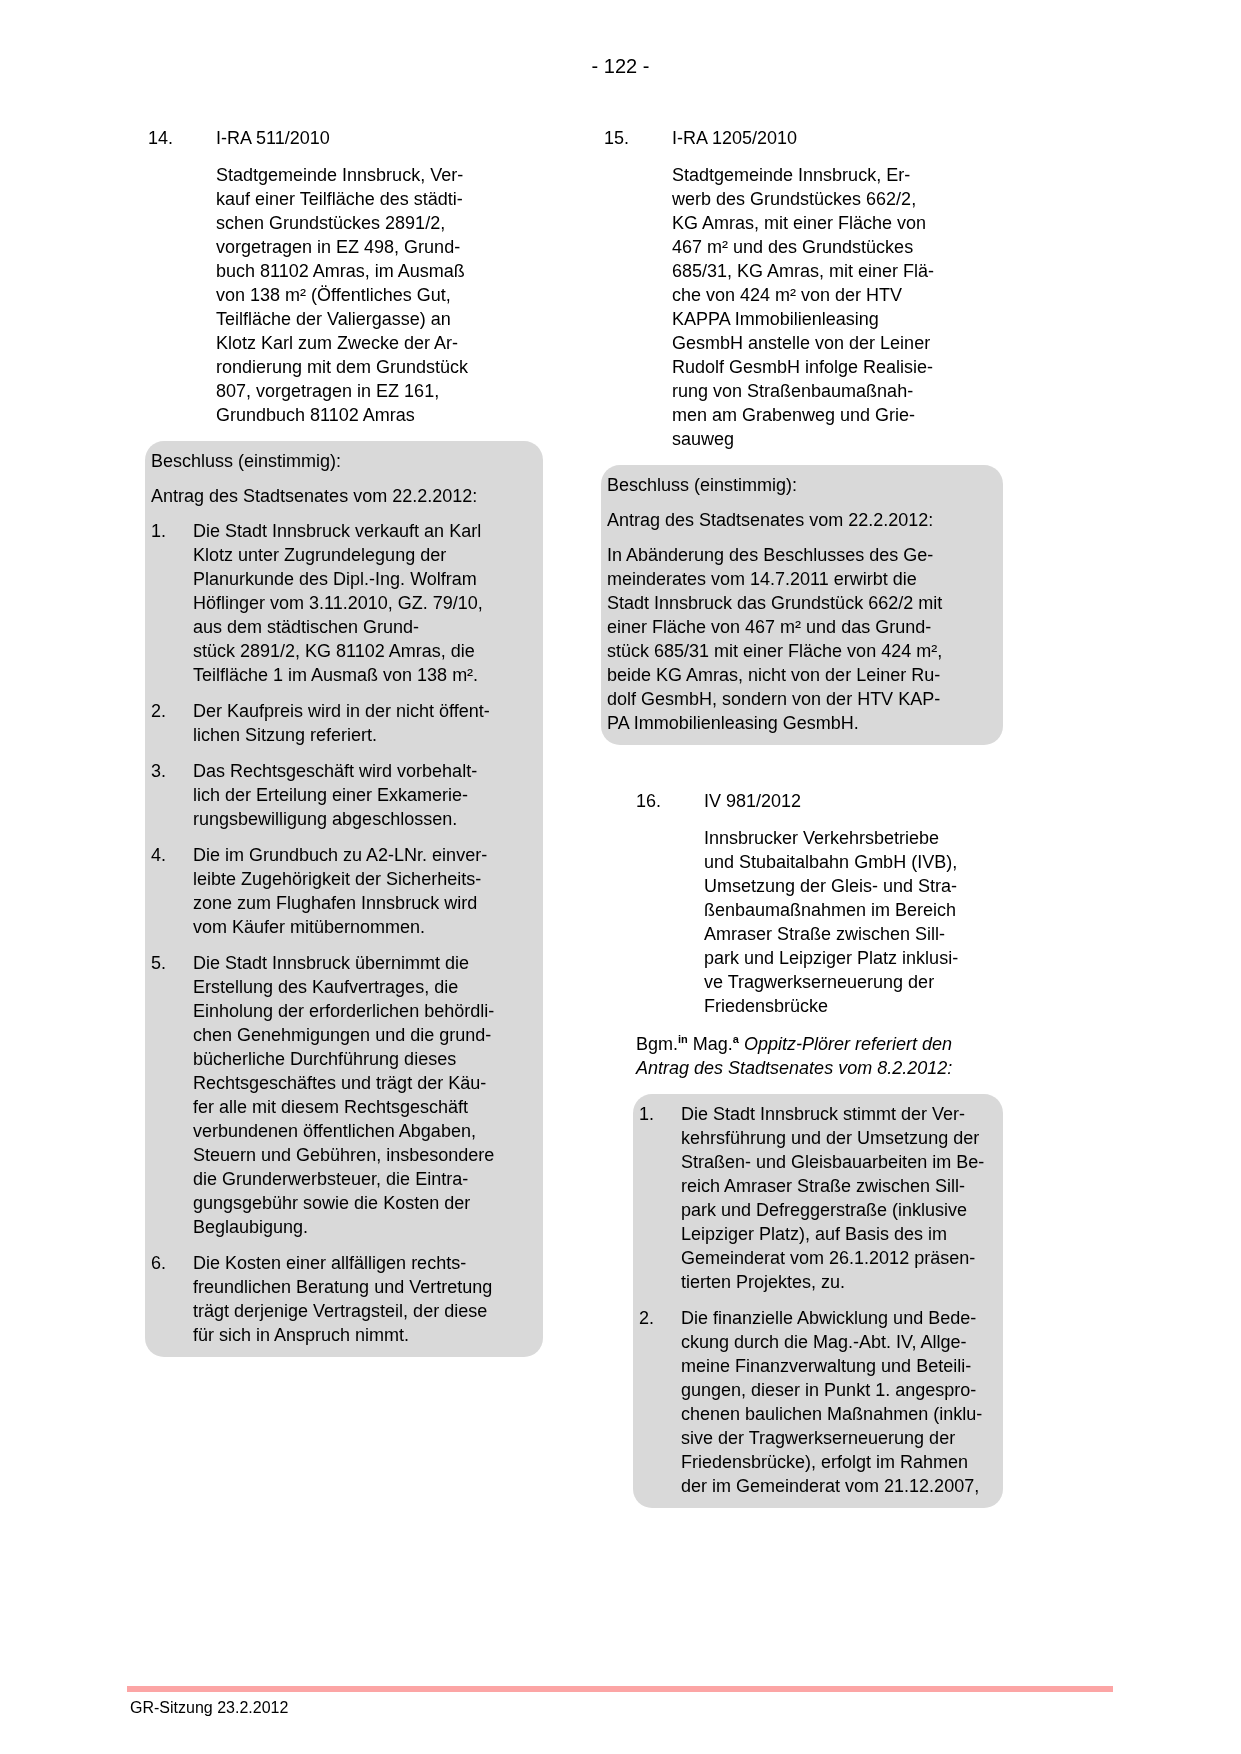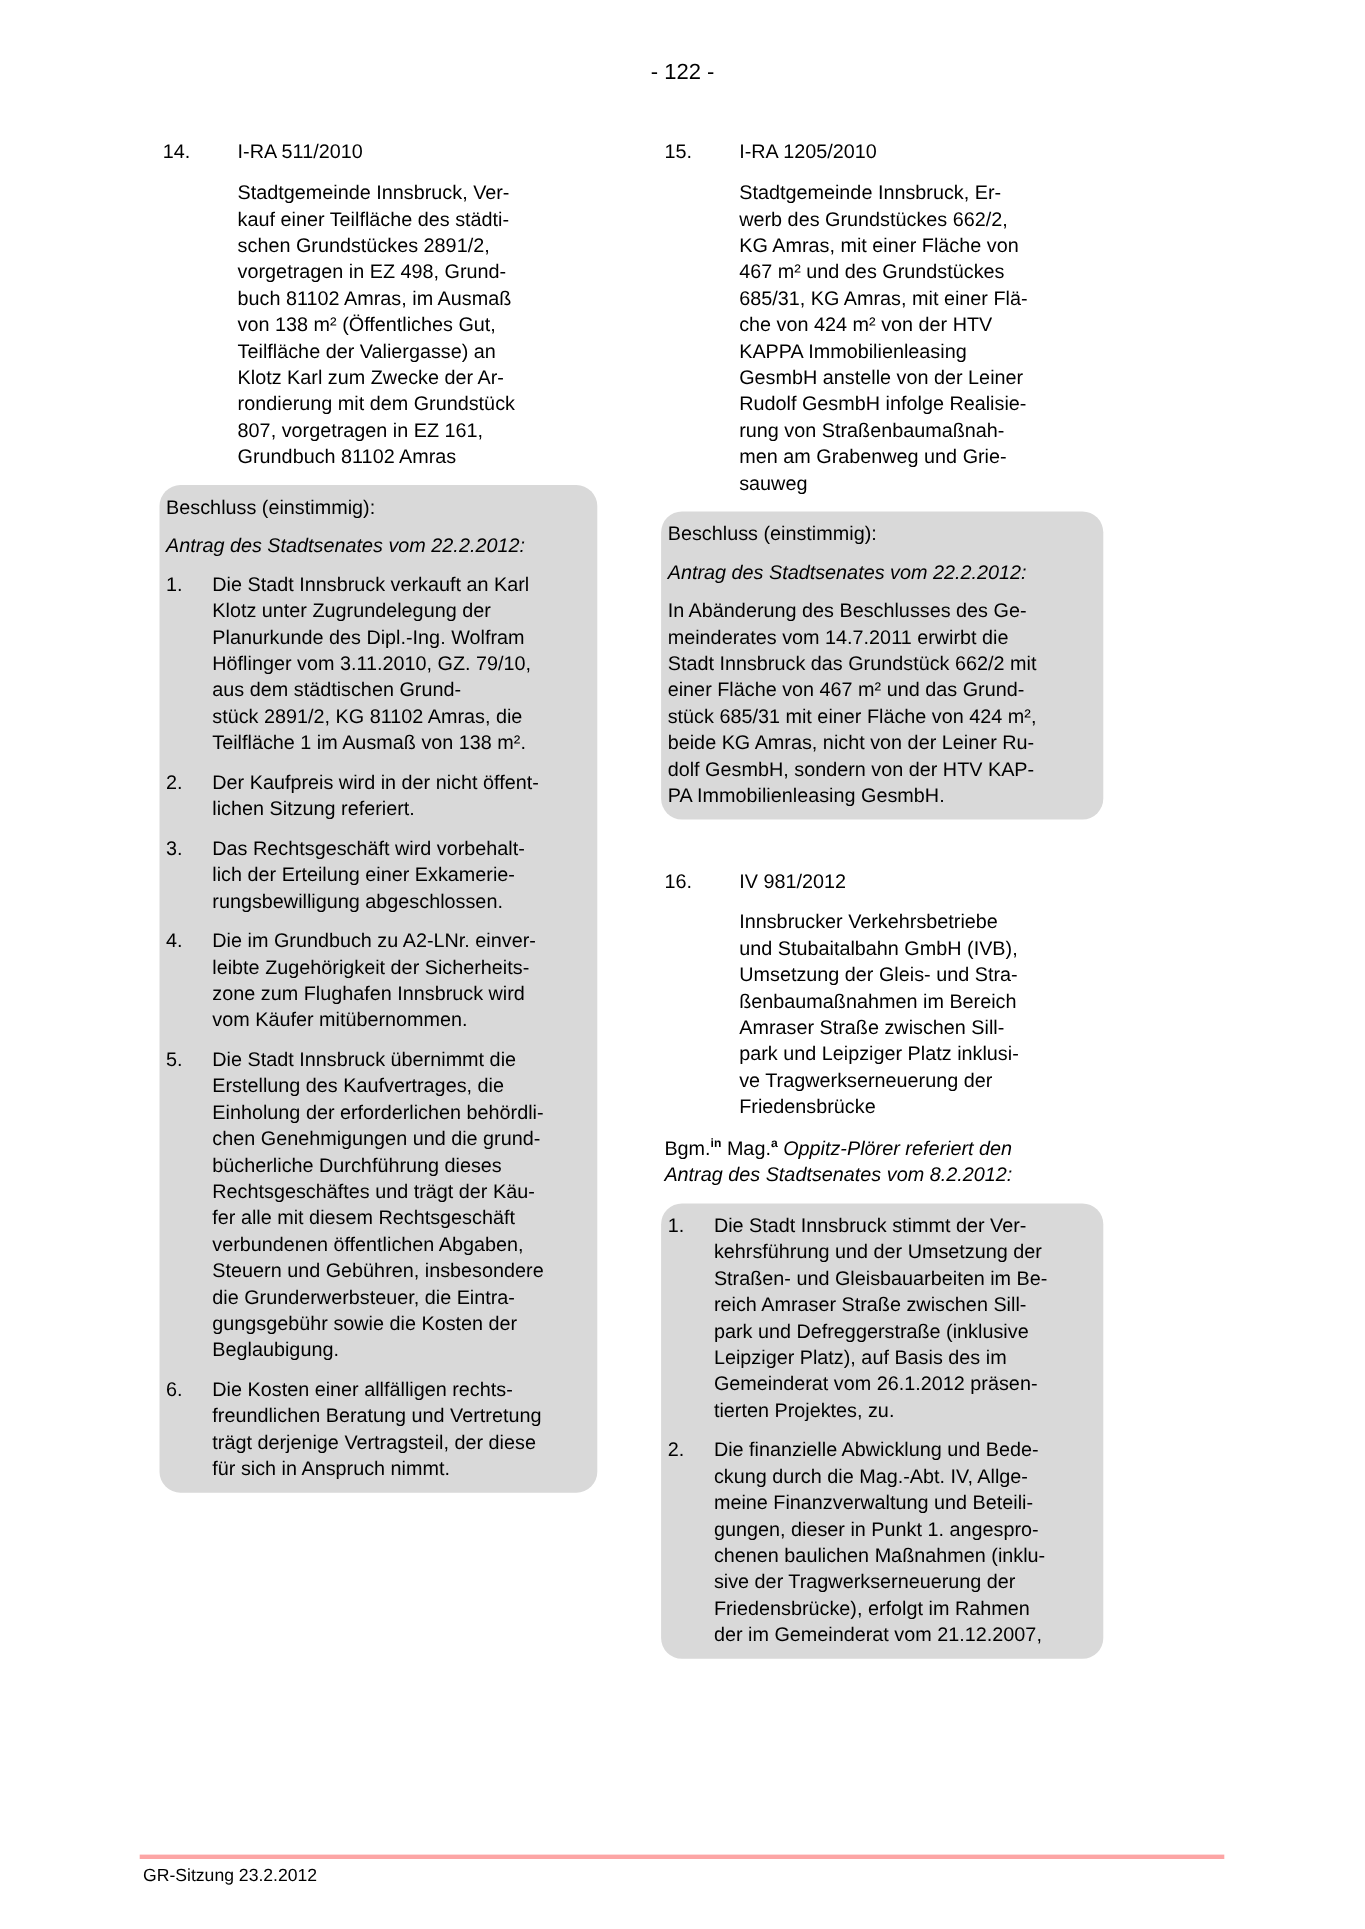--- a/index.html
+++ b/index.html
@@ -22,36 +22,36 @@
   .col { flex: none; }
   .col-left  { width: 398px; margin-left: 18px; }
   .col-right { width: 402px; }
 
   .item-head { display: flex; margin-bottom: 13px; padding-left: 3px; }
   .item-num  { width: 68px; flex: none; }
   .subject   { margin-left: 71px; white-space: pre-line; margin-bottom: 14px; }
 
   .gray { background: #d9d9d9; padding: 8px 6px 10px 6px; border-radius: 19px; }
   .gray .head   { margin-bottom: 11px; }
-  .gray .motion { margin-bottom: 11px; font-style: italic; }
+  .gray .motion { margin-bottom: 11px; }
   .body-par { white-space: pre-line; }
 
   .point { display: flex; margin-bottom: 12px; }
   .point:last-child { margin-bottom: 0; }
   .p-num  { width: 42px; flex: none; }
   .p-text { white-space: pre-line; flex: 1 1 auto; }
 
-  .item16-block { margin-top: 44px; }
+  .item16-block { margin-top: 44px; margin-left: 32px; }
   .referent { margin-bottom: 14px; padding-left: 3px; }
   .referent sup { font-size: 11px; line-height: 0; font-weight: bold; }
   .pre { white-space: pre-line; font-style: italic; }
 
   .footer {
     position: absolute; top: 1686px; left: 127px; width: 986px;
-    border-top: 4px solid #fca5a5;
+    border-top: 6px solid #fca5a5;
     padding-top: 6px; padding-left: 3px;
     font-size: 16px; line-height: 20px;
   }
 </style>
 </head>
 <body>
 
 <div class="page-number">- 122 -</div>
 
 <div class="columns">

